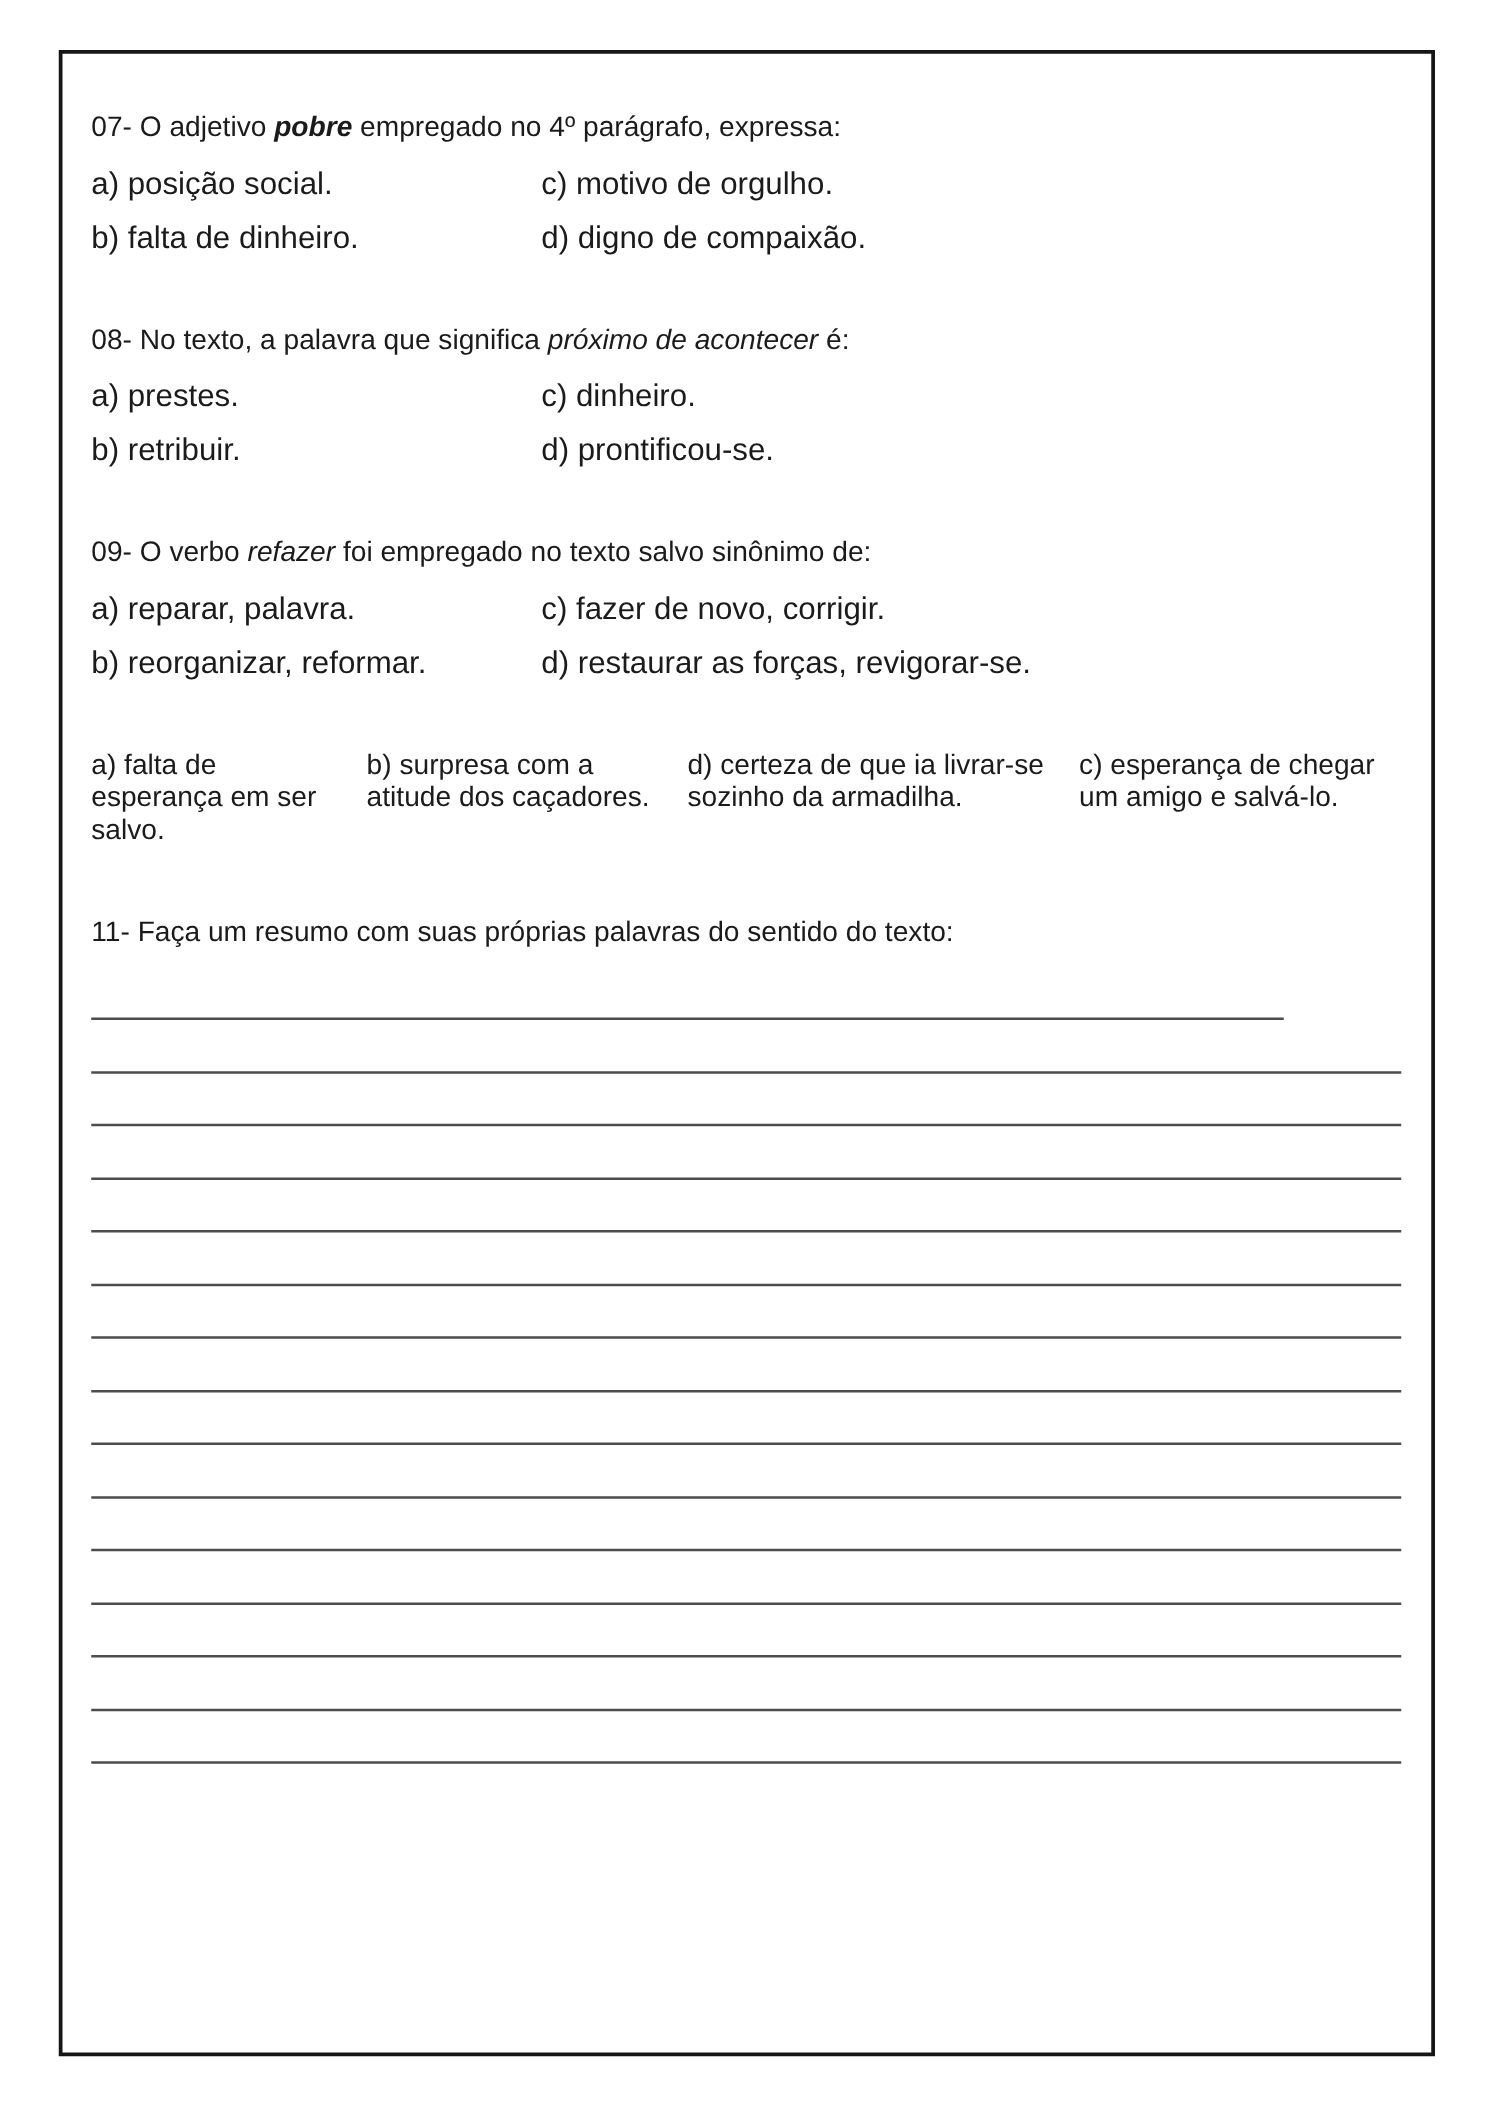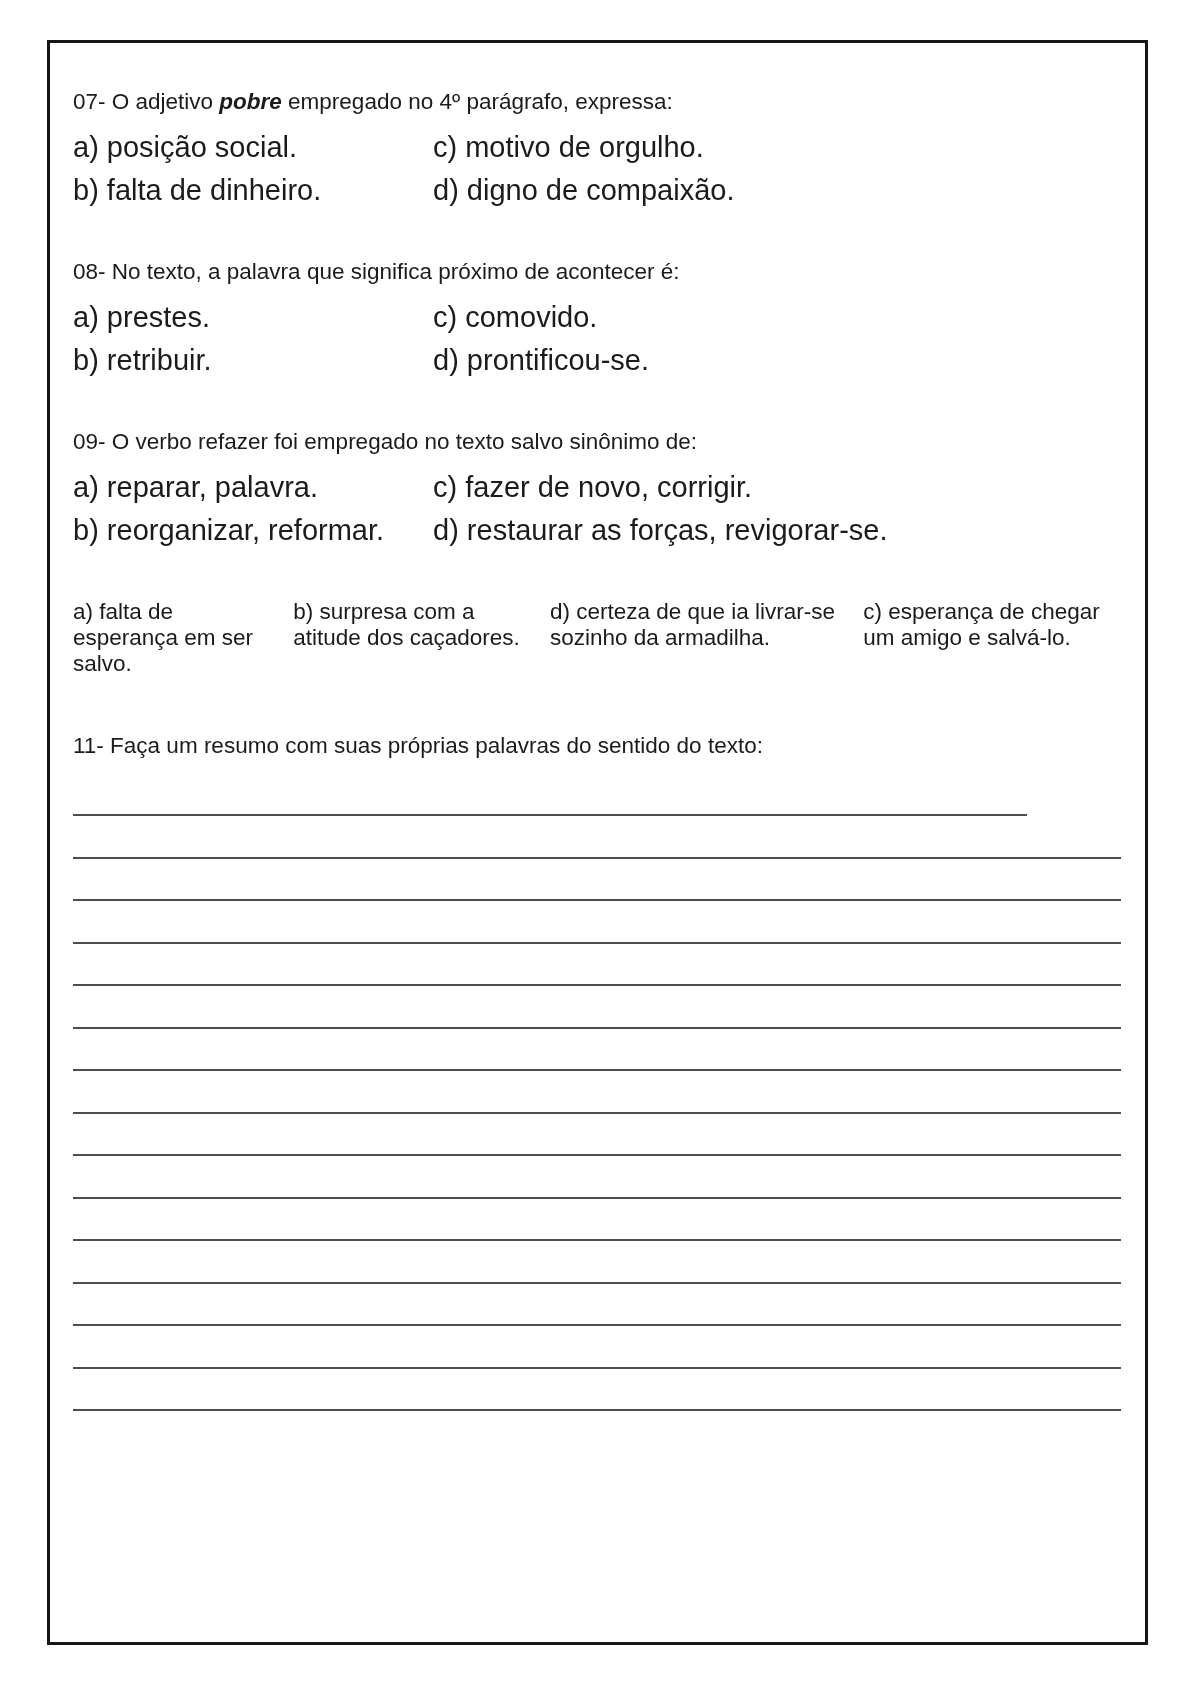--- a/index.html
+++ b/index.html
@@ -23,26 +23,26 @@
     background: #ffffff;
   }
   .question { margin-bottom: 56px; }
   .prompt {
     font-size: 22.5px;
     line-height: 26px;
     margin-bottom: 19px;
     white-space: pre-wrap;
   }
   .em-bi { font-weight: bold; font-style: italic; }
-  .em-i  { }
+  .em-i  { font-style: italic; }
   .opt-grid {
     display: grid;
     grid-template-columns: 360px auto;
     row-gap: 17px;
-    font-size: 29px;
+    font-size: 25px;
     line-height: 26px;
   }
   .opt-stack {
     display: flex;
     flex-direction: row;
     gap: 16px;
     font-size: 22.5px;
     line-height: 26px;
   }
   .answer-lines { margin-top: 4px; padding-right: 4px; }
@@ -64,21 +64,21 @@
       <span>c) motivo de orgulho.</span>
       <span>b) falta de dinheiro.</span>
       <span>d) digno de compaixão.</span>
     </div>
   </section>
 
   <section class="question">
     <p class="prompt"><span>08- No texto, a palavra que significa </span><span class="em-i">próximo de acontecer</span><span> é:</span></p>
     <div class="opt-grid">
       <span>a) prestes.</span>
-      <span>c) comovido.</span>
+      <span>c) dinheiro.</span>
       <span>b) retribuir.</span>
       <span>d) prontificou-se.</span>
     </div>
   </section>
 
   <section class="question">
     <p class="prompt"><span>09- O verbo </span><span class="em-i">refazer</span><span> foi empregado no texto salvo sinônimo de:</span></p>
     <div class="opt-grid">
       <span>a) reparar, palavra.</span>
       <span>c) fazer de novo, corrigir.</span>

